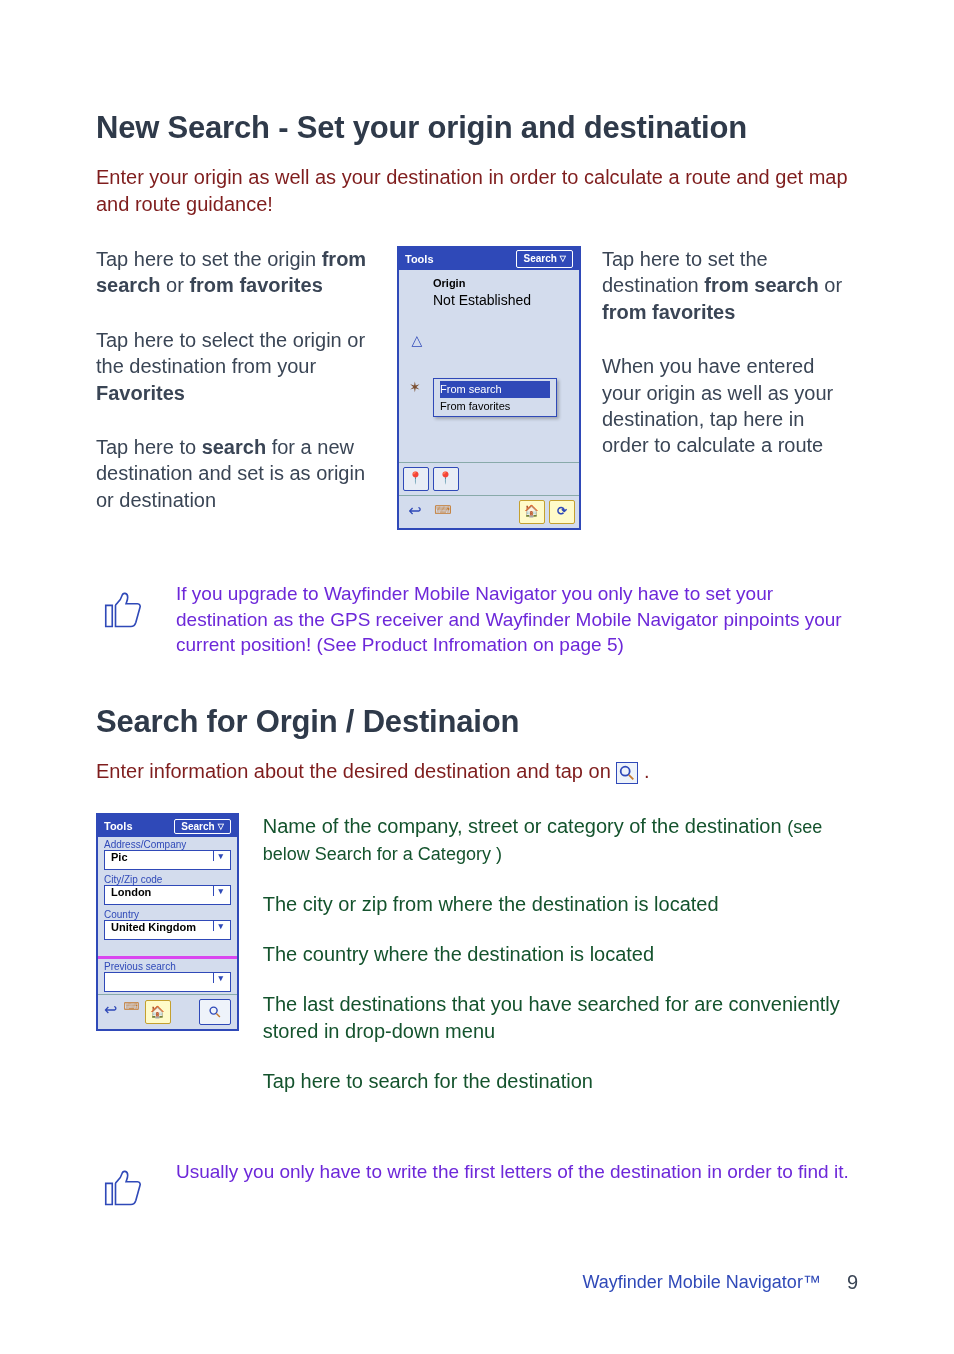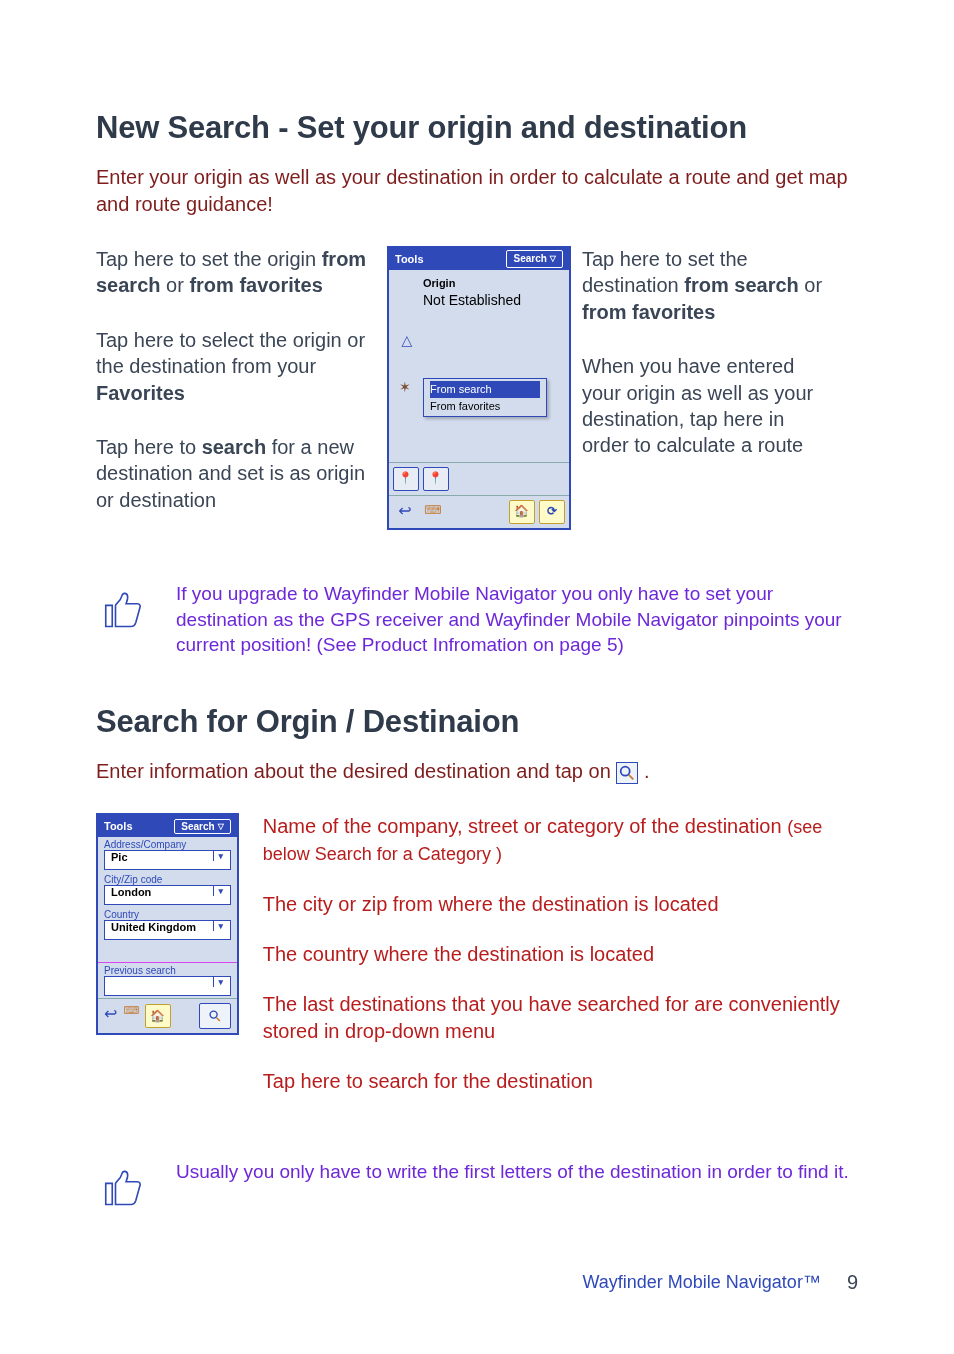--- a/index.html
+++ b/index.html
@@ -34,21 +34,21 @@
     font-size: 20px;
     line-height: 1.35;
     color: #6d28d9;
   }
   b { font-weight: bold; }
 
   
   .diagram {
     display: flex;
     align-items: flex-start;
-    gap: 8px;
+    gap: 18px;
     margin-bottom: 40px;
   }
   .col { font-size: 20px; line-height: 1.32; color: #3a4555; }
   .col-left  { flex: 0 0 280px; }
   .col-right { flex: 0 0 250px; }
   .col-mid   { flex: 0 0 190px; display:flex; flex-direction:column; align-items:center; }
   .col .blk { margin-bottom: 28px; }
 
   
   .phone {
@@ -116,38 +116,38 @@
     font-size:11px;
   }
   .phone2 .lbl { color:#2f49b8; font-size:10px; padding:2px 6px 0 6px; }
   .phone2 .field {
     margin:0 6px 2px 6px; height:18px; border:1px solid #2f49b8; background:#fff;
     display:flex; align-items:flex-start; justify-content:space-between; padding:0 2px 0 6px;
     font-weight:bold; color:#000;
   }
   .phone2 .field .dd { width:14px; text-align:center; font-size:9px; color:#2f49b8; border-left:1px solid #2f49b8; }
   .phone2 .spacer { height:14px; }
-  .phone2 .prev-row { border-top:1px solid #d946ef; margin-top:6px; }
+  .phone2 .prev-row { border-top:3px solid #d946ef; }
   .phone2-footer {
     display:flex; justify-content:space-between; align-items:center;
     background:#d3dced; padding:4px 6px; border-top:1px solid #8aa;
   }
   .phone2-footer .left-icons { display:flex; gap:6px; }
   .phone2-footer .icon-sq {
     width:24px; height:22px; border:1px solid #2f49b8; background:#e8edf5;
     display:flex; align-items:center; justify-content:center; border-radius:2px; font-size:12px;
   }
   .phone2-footer .search-sq {
     width:30px; height:24px; border:1px solid #2f49b8; background:#eef3fa;
     display:flex; align-items:center; justify-content:center; border-radius:2px;
   }
   .phone2-footer .search-sq svg { width:14px; height:14px; }
 
   .right-notes .note {
-    font-size:20px; line-height:1.32; color:#b91c1c; margin-bottom:24px;
+    font-size:20px; line-height:1.32; color:#14532d; margin-bottom:24px;
   }
   .right-notes .sub { font-size:18px; }
 
   
   .footer {
     position:absolute; bottom:60px; left:0; right:0;
     display:flex; justify-content:flex-end; align-items:center; gap:26px;
     padding: 0 96px;
     color:#2f49b8; font-size:18px;
   }

